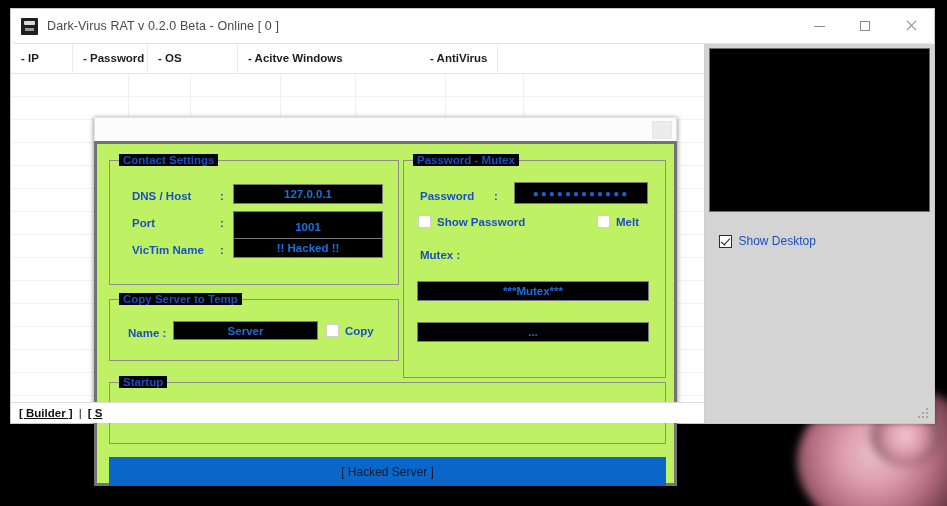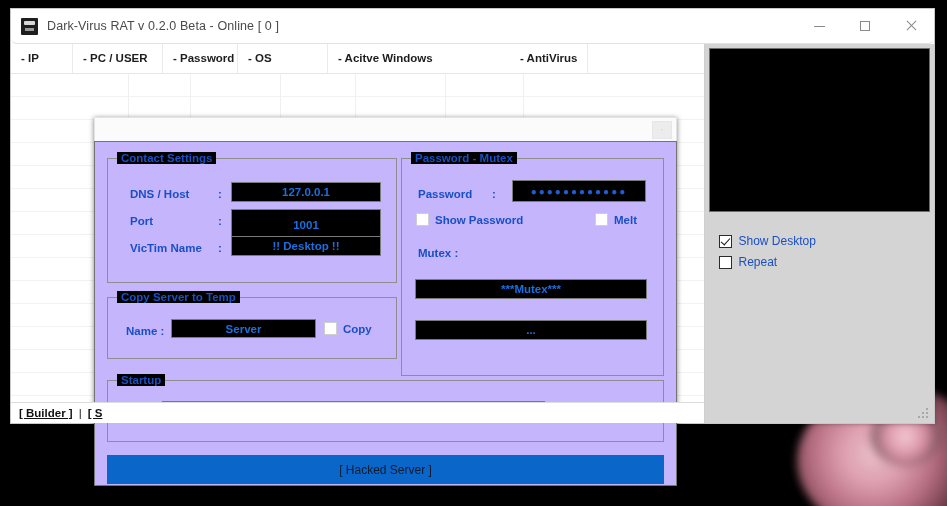--- a/index.html
+++ b/index.html
@@ -279,22 +279,22 @@
     box-sizing: border-box;
     display: flex;
     align-items: center;
     justify-content: center;
     color: #cfcfcf;
     font-size: 10px;
   }
   #builder-body {
     position: relative;
     height: 345px;
-    background: #c4b5fd;
-    border: 1px solid #737373;
+    background: #bef264;
+    border: 3px solid #737373;
     box-sizing: border-box;
   }
 
   .groupbox {
     position: absolute;
     border: 1px solid #8e8e8e;
     box-sizing: border-box;
   }
   .group-title {
     position: absolute;
@@ -383,21 +383,20 @@
             <span class="glyph-close"></span>
           </div>
       </div>
     </div>
 
     <div id="client">
 
       <div id="victim-list">
         <div id="list-header">
           <div class="col-head" style="width:62px">- IP</div>
-          <div class="col-head" style="width:90px">- PC / USER</div>
           <div class="col-head" style="width:75px">- Password</div>
           <div class="col-head" style="width:90px">- OS</div>
           <div class="col-head" style="width:182px;border-right:none">- Acitve Windows</div>
           <div class="col-head" style="width:78px">- AntiVirus</div>
         </div>
 
         <div id="list-body">
           <div class="grid-col" style="left:117px"></div>
           <div class="grid-col" style="left:179px"></div>
           <div class="grid-col" style="left:269px"></div>
@@ -428,24 +427,20 @@
           <a href="#">[ S</a>
         </div>
       </div>
 
       <div id="right-panel">
         <div id="remote-view"></div>
         <div id="right-options">
           <div class="opt-row">
             <span class="opt-check checked"></span>
             <span class="opt-label">Show Desktop</span>
-          </div>
-          <div class="opt-row">
-            <span class="opt-check"></span>
-            <span class="opt-label">Repeat</span>
           </div>
         </div>
       </div>
     </div>
 
     <div id="resize-grip">
       <i style="left:8px;top:0"></i>
         <i style="left:4px;top:4px"></i>
         <i style="left:8px;top:4px"></i>
       <i style="left:0;top:8px"></i>
@@ -469,21 +464,21 @@
         <span class="f-label" style="left:22px;top:29px">DNS / Host</span>
         <span class="f-label" style="left:110px;top:29px">:</span>
         <div class="f-input" style="left:123px;top:23px;width:150px;height:20px">127.0.0.1</div>
 
         <span class="f-label" style="left:22px;top:56px">Port</span>
         <span class="f-label" style="left:110px;top:56px">:</span>
         <div class="f-input" style="left:123px;top:50px;width:150px;height:32px">1001</div>
 
         <span class="f-label" style="left:22px;top:83px">VicTim Name</span>
         <span class="f-label" style="left:110px;top:83px">:</span>
-        <div class="f-input" style="left:123px;top:77px;width:150px;height:20px">!! Desktop !!</div>
+        <div class="f-input" style="left:123px;top:77px;width:150px;height:20px">!! Hacked !!</div>
       </div>
 
       <div class="groupbox" style="left:306px;top:16px;width:263px;height:218px;">
         <span class="group-title">Password - Mutex</span>
 
         <span class="f-label" style="left:16px;top:29px">Password</span>
         <span class="f-label" style="left:90px;top:29px">:</span>
         <div class="f-input dots" style="left:110px;top:21px;width:134px;height:22px">●●●●●●●●●●●●</div>
 
         <span class="dlg-check" style="left:14px;top:54px"></span>

